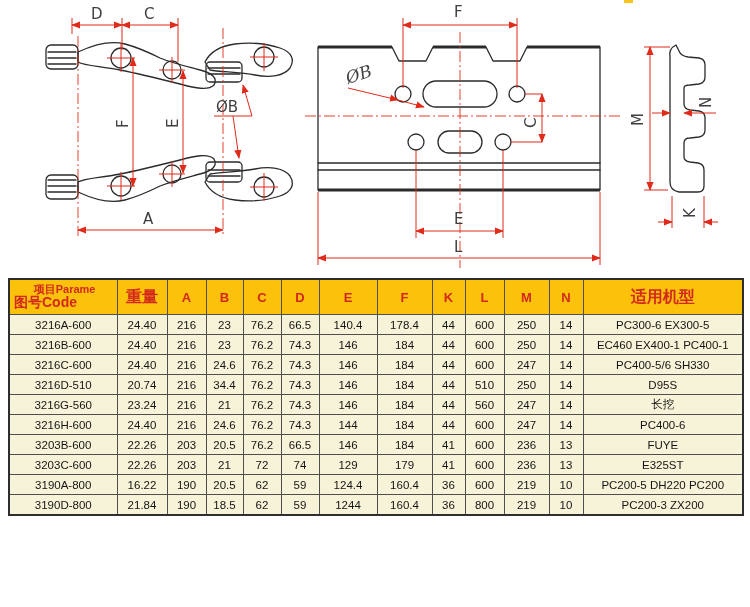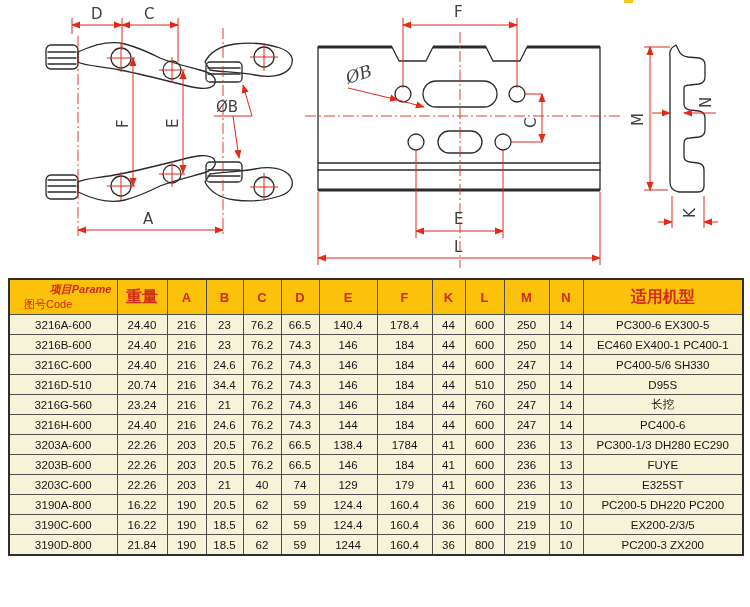--- a/index.html
+++ b/index.html
@@ -29,22 +29,22 @@
     font:11.5px "Liberation Sans",sans-serif;
   }
   th.corner{
     position:relative;
     background:linear-gradient(to bottom right,
       #fcc10a calc(50% - 0.8px),
       #4f4f4f calc(50% - 0.8px),
       #4f4f4f calc(50% + 0.8px),
       #fcc10a calc(50% + 0.8px));
   }
-  .corner-top{position:absolute;top:2px;right:5px;font-size:11px;font-weight:bold;font-style:italic;}
-  .corner-bottom{position:absolute;bottom:2px;left:14px;font-size:11px;font-weight:normal;}
+  .corner-top{position:absolute;top:2px;right:21px;font-size:11px;font-weight:bold;}
+  .corner-bottom{position:absolute;bottom:2px;left:4px;font-size:14px;font-weight:bold;}
 
   
   .blk{stroke:#2b2b2b;fill:none;stroke-width:1.3;stroke-linejoin:round;stroke-linecap:round;}
   .blkthick{stroke:#2b2b2b;fill:none;stroke-width:3;stroke-linecap:butt;}
   .red{stroke:#e02a1a;fill:none;stroke-width:1;}
   .cl{stroke:#e02a1a;fill:none;stroke-width:0.9;stroke-dasharray:11 3 2 3;}
   text.dim{fill:#3f3f3f;font-family:"DejaVu Sans",sans-serif;font-size:15px;}
   text.dimI{fill:#3f3f3f;font-family:"DejaVu Serif",serif;font-style:italic;font-size:17px;}
 </style>
 </head>
@@ -307,54 +307,39 @@
       <tr>
         <td>3216G-560</td>
         <td>23.24</td>
         <td>216</td>
         <td>21</td>
         <td>76.2</td>
         <td>74.3</td>
         <td>146</td>
         <td>184</td>
         <td>44</td>
-        <td>760</td>
+        <td>560</td>
         <td>247</td>
         <td>14</td>
         <td>长挖</td>
       </tr>
       <tr>
         <td>3216H-600</td>
         <td>24.40</td>
         <td>216</td>
         <td>24.6</td>
         <td>76.2</td>
         <td>74.3</td>
         <td>144</td>
         <td>184</td>
         <td>44</td>
         <td>600</td>
         <td>247</td>
         <td>14</td>
         <td>PC400-6</td>
-      </tr>
-      <tr>
-        <td>3203A-600</td>
-        <td>22.26</td>
-        <td>203</td>
-        <td>20.5</td>
-        <td>76.2</td>
-        <td>66.5</td>
-        <td>138.4</td>
-        <td>1784</td>
-        <td>41</td>
-        <td>600</td>
-        <td>236</td>
-        <td>13</td>
-        <td>PC300-1/3 DH280 EC290</td>
       </tr>
       <tr>
         <td>3203B-600</td>
         <td>22.26</td>
         <td>203</td>
         <td>20.5</td>
         <td>76.2</td>
         <td>66.5</td>
         <td>146</td>
         <td>184</td>
@@ -362,21 +347,21 @@
         <td>600</td>
         <td>236</td>
         <td>13</td>
         <td>FUYE</td>
       </tr>
       <tr>
         <td>3203C-600</td>
         <td>22.26</td>
         <td>203</td>
         <td>21</td>
-        <td>40</td>
+        <td>72</td>
         <td>74</td>
         <td>129</td>
         <td>179</td>
         <td>41</td>
         <td>600</td>
         <td>236</td>
         <td>13</td>
         <td>E325ST</td>
       </tr>
       <tr>
@@ -386,35 +371,20 @@
         <td>20.5</td>
         <td>62</td>
         <td>59</td>
         <td>124.4</td>
         <td>160.4</td>
         <td>36</td>
         <td>600</td>
         <td>219</td>
         <td>10</td>
         <td>PC200-5 DH220 PC200</td>
-      </tr>
-      <tr>
-        <td>3190C-600</td>
-        <td>16.22</td>
-        <td>190</td>
-        <td>18.5</td>
-        <td>62</td>
-        <td>59</td>
-        <td>124.4</td>
-        <td>160.4</td>
-        <td>36</td>
-        <td>600</td>
-        <td>219</td>
-        <td>10</td>
-        <td>EX200-2/3/5</td>
       </tr>
       <tr>
         <td>3190D-800</td>
         <td>21.84</td>
         <td>190</td>
         <td>18.5</td>
         <td>62</td>
         <td>59</td>
         <td>1244</td>
         <td>160.4</td>

